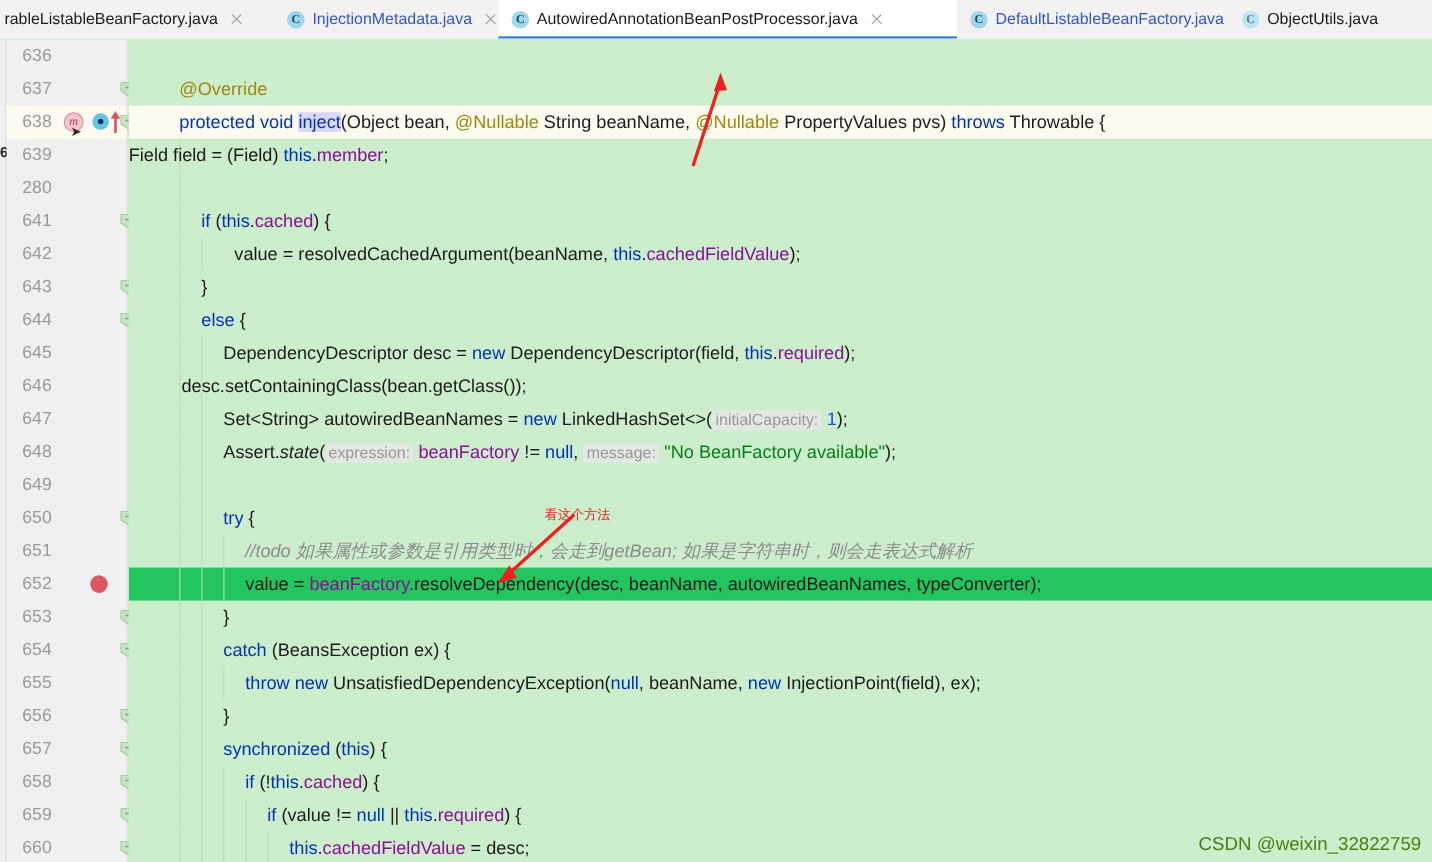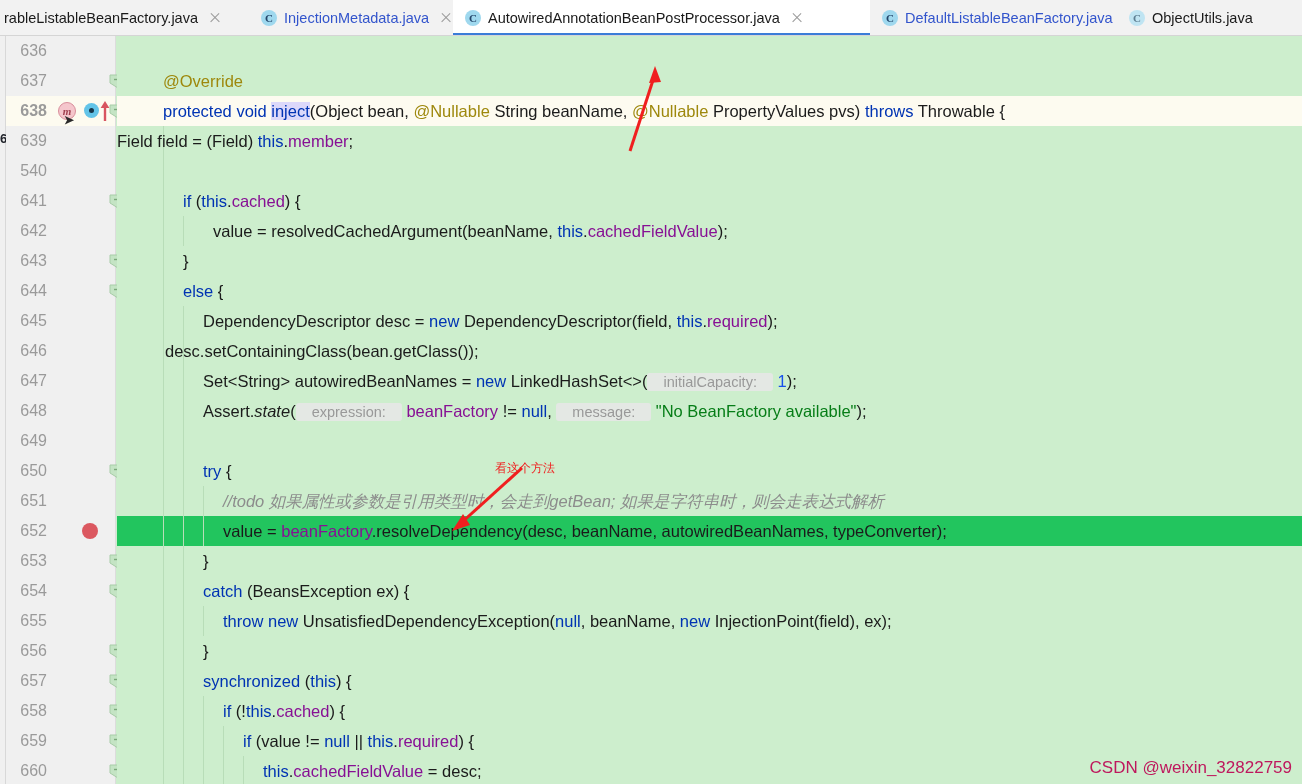--- a/index.html
+++ b/index.html
@@ -106,21 +106,21 @@
     top: 0; left: 6px;
     width: 110px; height: 748px;
     background: #f0f0f0;
     border-right: 1px solid #dcdcdc;
   }
   .lines { position: absolute; top: 0; left: 0; right: 0; }
   .ln-row {
     height: 30px;
     position: relative;
   }
-  .ln-row.hl-current { background: #fdfbf0; font-weight: bold; }
+  .ln-row.hl-current { background: #fdfbf0; }
   .ln-num {
     position: absolute;
     right: 68px;
     top: 0;
     line-height: 30px;
     font-size: 16px;
     color: #9a9a9a;
     font-family: "Liberation Sans", sans-serif;
   }
 
@@ -219,40 +219,40 @@
   .anno{ color: #9e880d; }
   .fld { color: #871094; }
   .str { color: #067d17; }
   .num { color: #1750eb; }
   .cmt { color: #8c8c8c; font-style: italic; }
   .stat{ font-style: italic; }
   .hint {
     color: #999999;
     background: #e4e8e4;
     border-radius: 3px;
-    padding: 1px 16px;
+    padding: 1px 3px;
     font-size: 14.5px;
   }
   .sel-word { background: #dcd8fa; }
 
   
   .anno-layer { position: absolute; inset: 0; pointer-events: none; z-index: 6; }
   .anno-text {
     position: absolute;
     color: #f01f1f;
     font-size: 12px;
     font-family: "Liberation Sans", sans-serif;
     white-space: nowrap;
   }
 
   .watermark {
     position: absolute;
     right: 10px; bottom: 6px;
     font-size: 17px;
-    color: #be185d;
+    color: #4d7c0f;
     font-family: "Liberation Sans", sans-serif;
     z-index: 7;
   }
 </style>
 </head>
 <body>
 
 <div id="app">
 
   <div class="tabbar" id="tabbar">
@@ -314,21 +314,21 @@
               <svg width="18" height="15" viewBox="0 0 18 15">
                 <path d="M1 1 h16 v8 l-8 5 l-8 -5 z" fill="#c4e4c4" stroke="#a8cda8" stroke-width="1"></path>
                 <line x1="5" y1="5.5" x2="13" y2="5.5" stroke="#7aa87a" stroke-width="1.4"></line>
               </svg>
             </span>
           </div>
           <div class="ln-row">
             <span class="ln-num">639</span>
           </div>
           <div class="ln-row">
-            <span class="ln-num">540</span>
+            <span class="ln-num">280</span>
           </div>
           <div class="ln-row">
             <span class="ln-num">641</span>
             <span class="fold" style="top: 8px;">
               <svg width="18" height="15" viewBox="0 0 18 15">
                 <path d="M1 1 h16 v8 l-8 5 l-8 -5 z" fill="#c4e4c4" stroke="#a8cda8" stroke-width="1"></path>
                 <line x1="5" y1="5.5" x2="13" y2="5.5" stroke="#7aa87a" stroke-width="1.4"></line>
               </svg>
             </span>
           </div>

